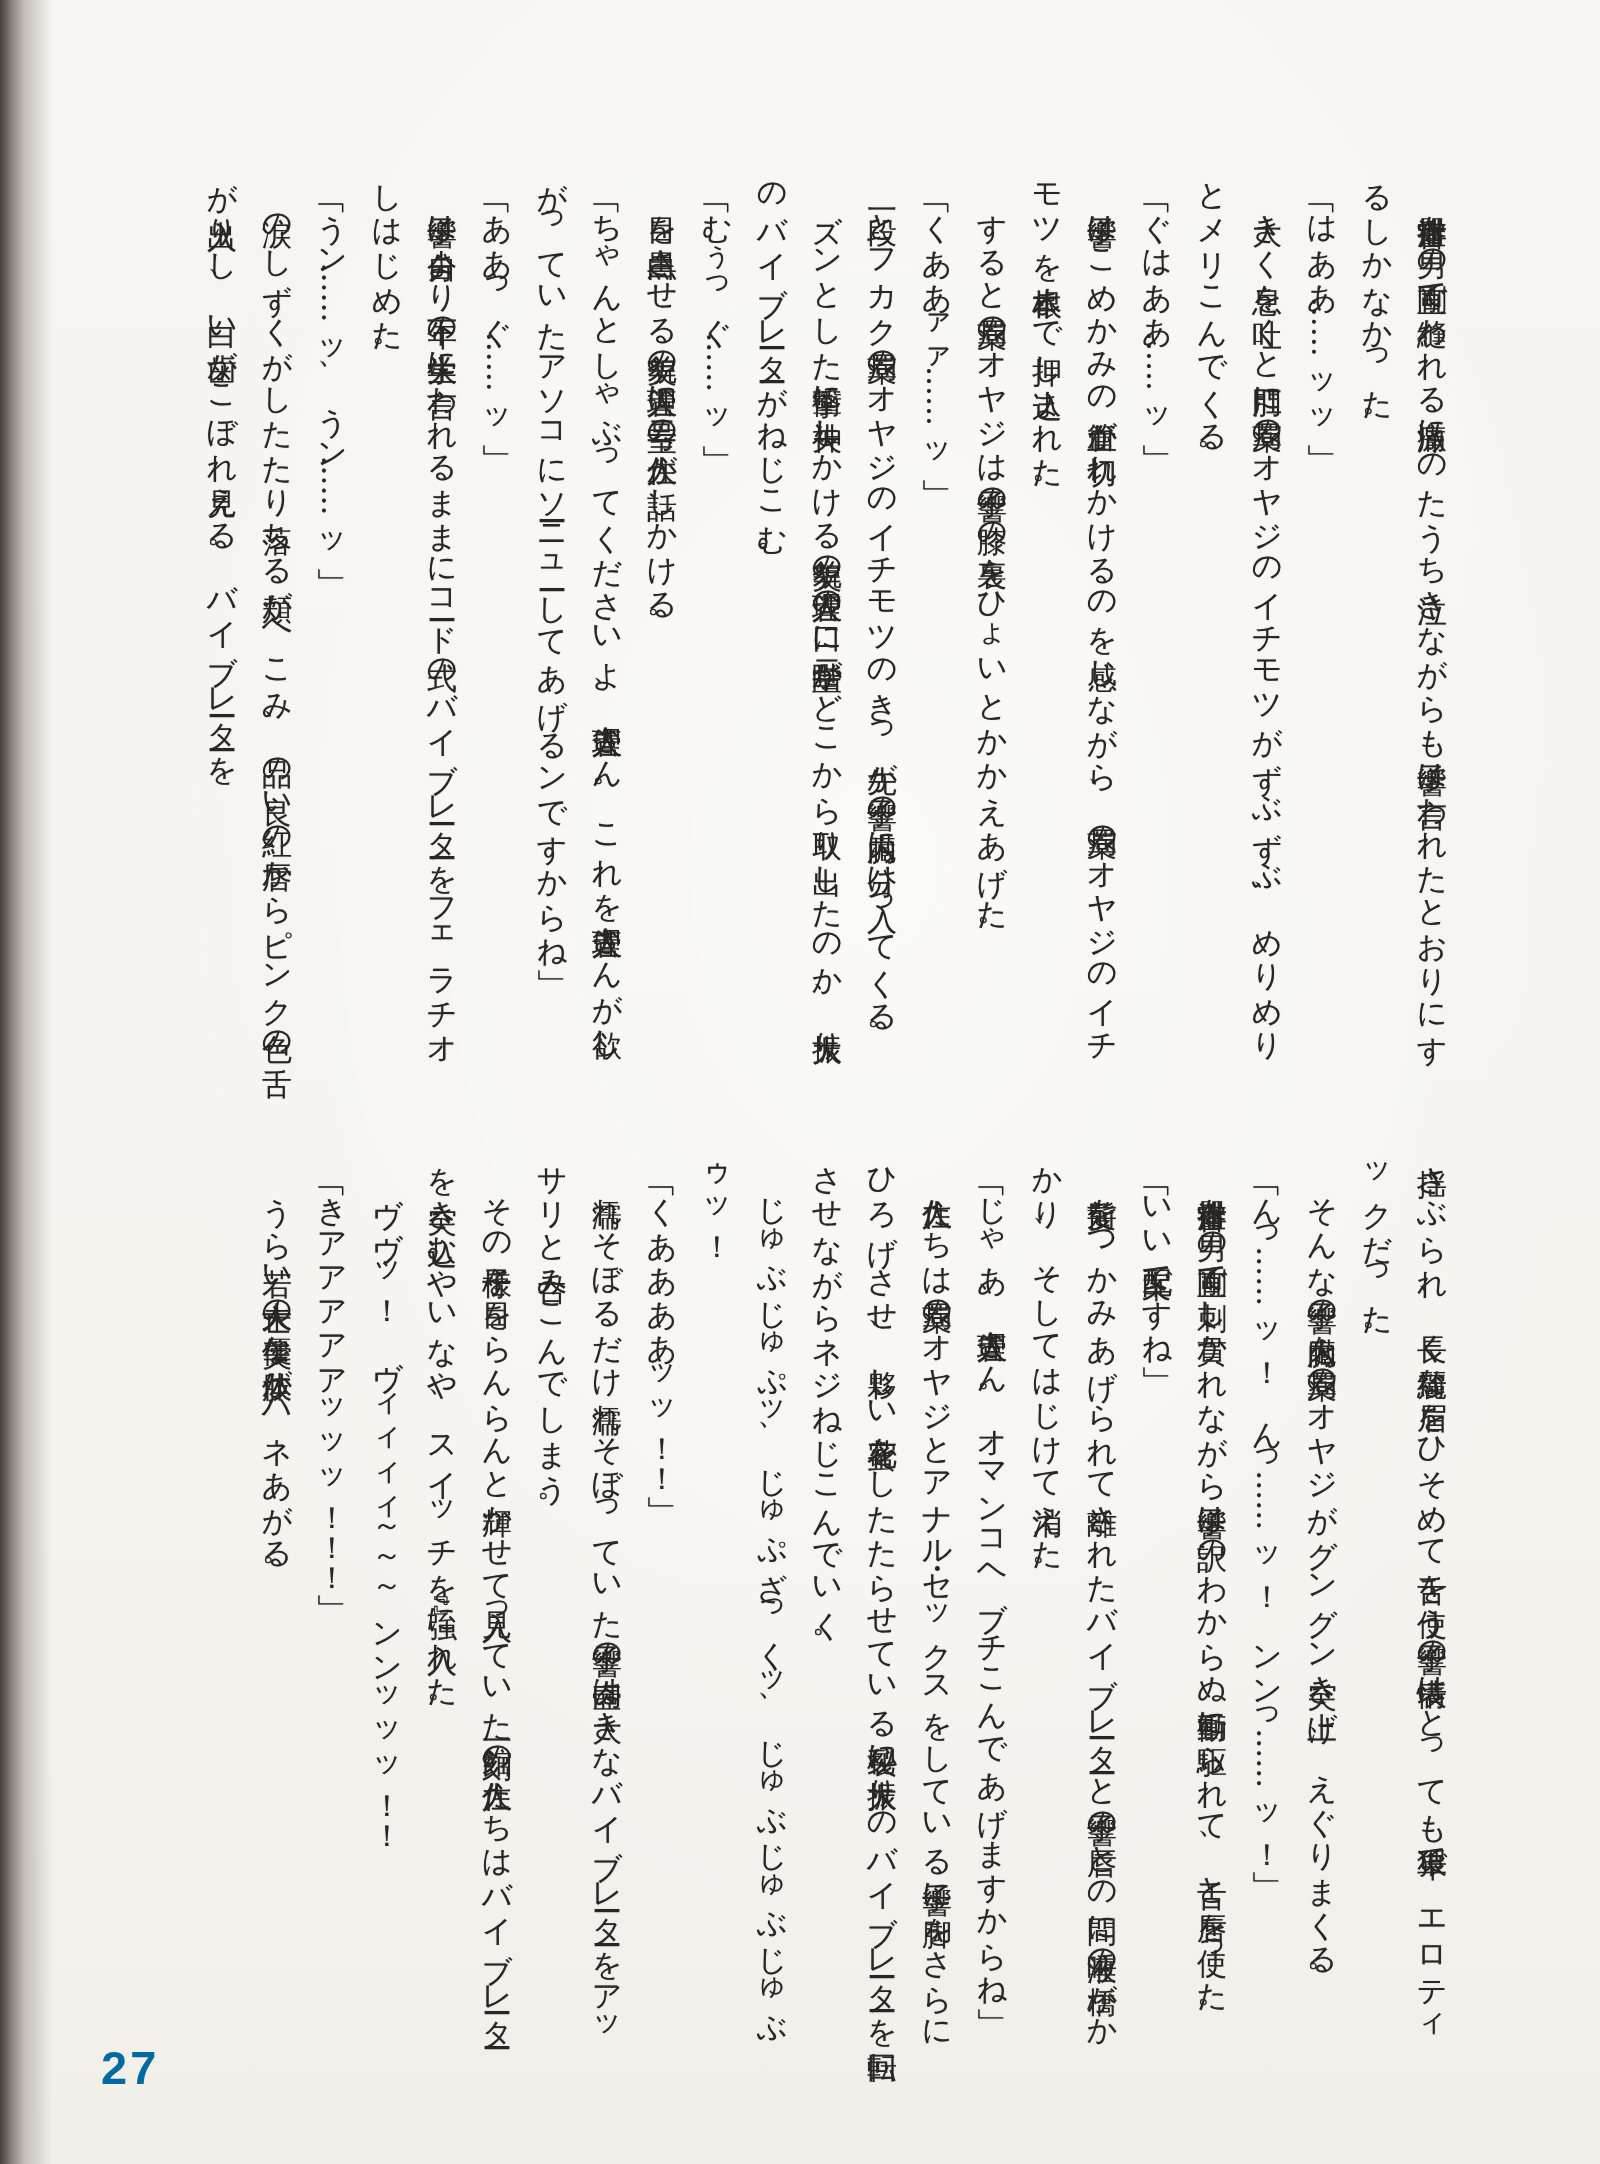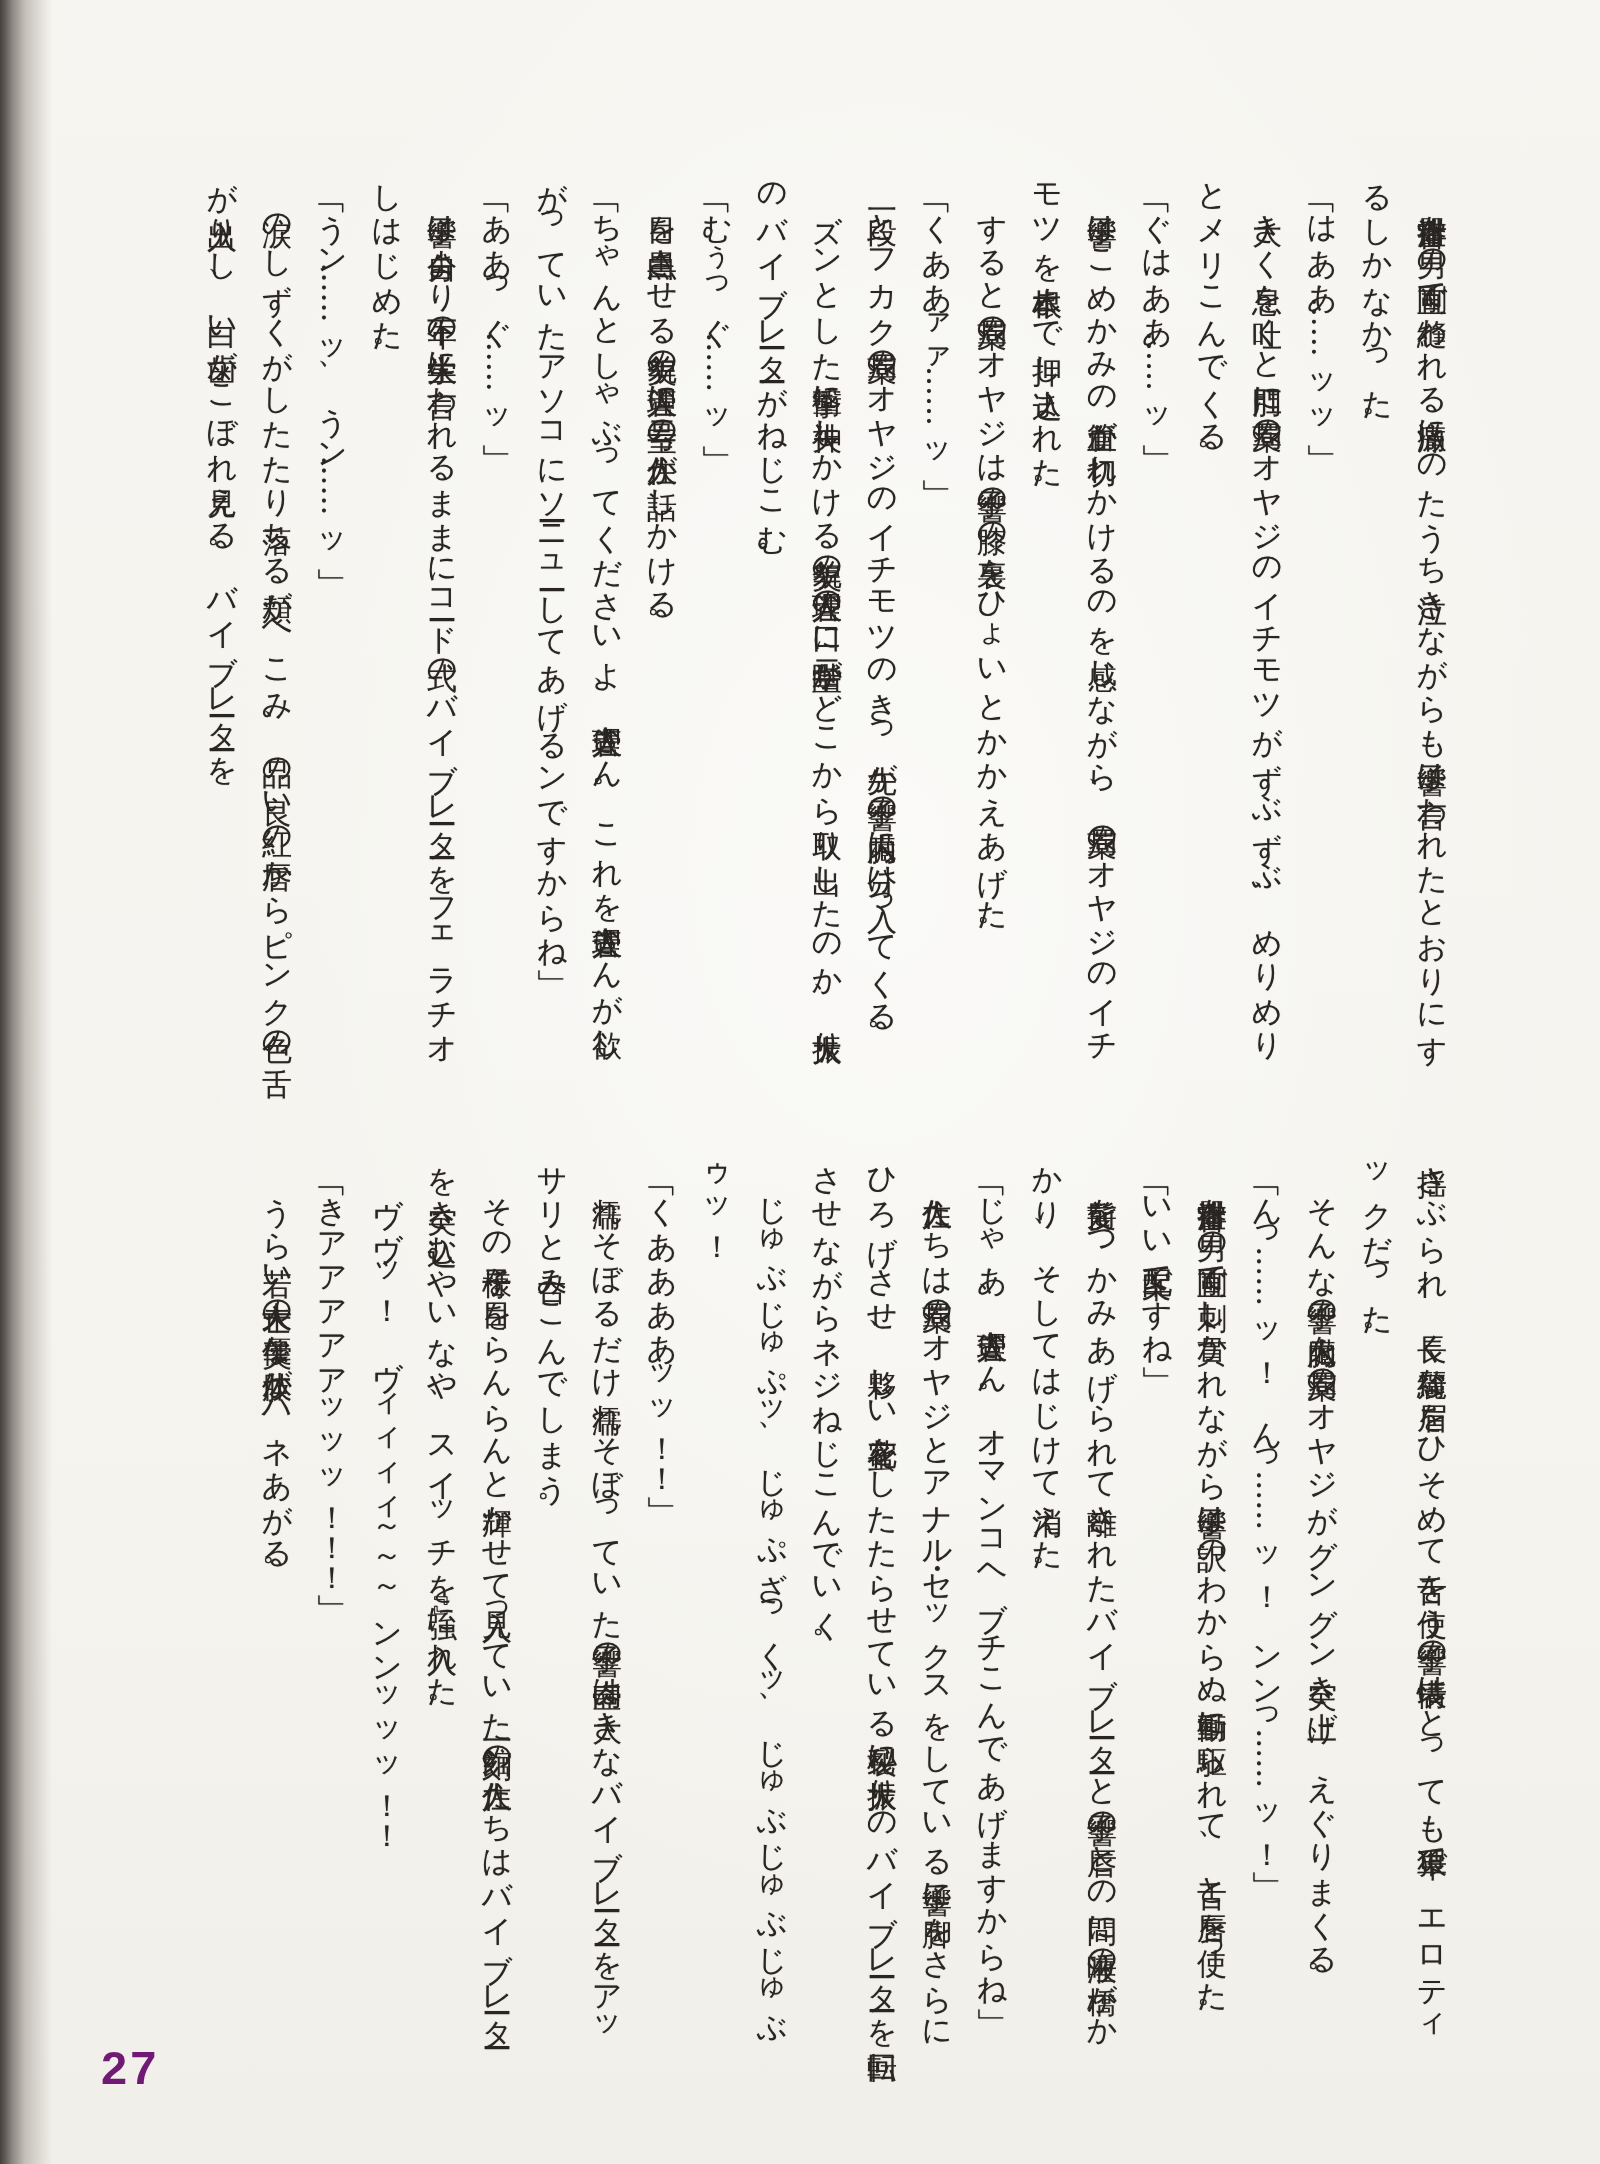--- a/index.html
+++ b/index.html
@@ -60,21 +60,21 @@
     text-indent: 0;
   }
   .page-number {
     position: absolute;
     left: 101px;
     top: 2040px;
     font-family: "Liberation Sans", "DejaVu Sans", sans-serif;
     font-weight: bold;
     font-size: 47px;
     letter-spacing: 3px;
-    color: #701a75;
+    color: #0369a1;
   }
 </style>
 </head>
 <body>
 
 <div class="paper"></div>
 <div class="gutter-shadow"></div>
 
 <div class="vblock block-top">
     <p>排泄器官を男の剛直で縫われる激痛にのたうち泣きながらも響子は言われたとおりにするしかなかった。</p>

